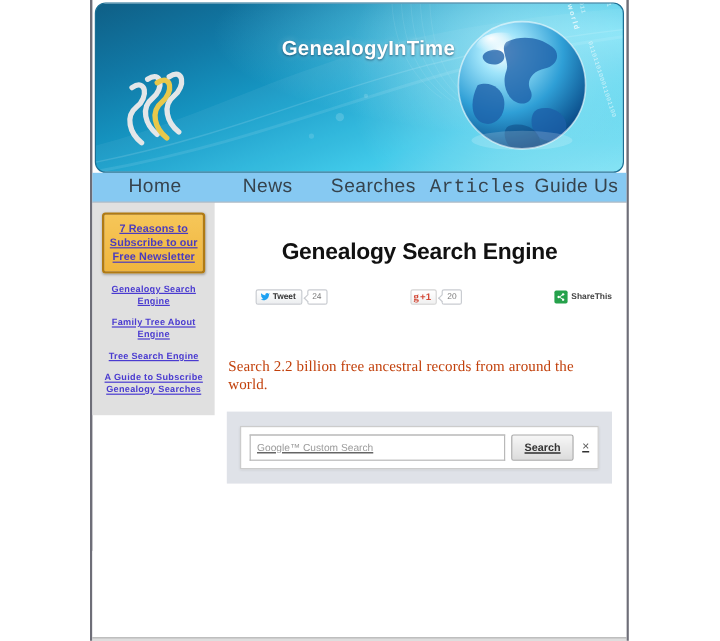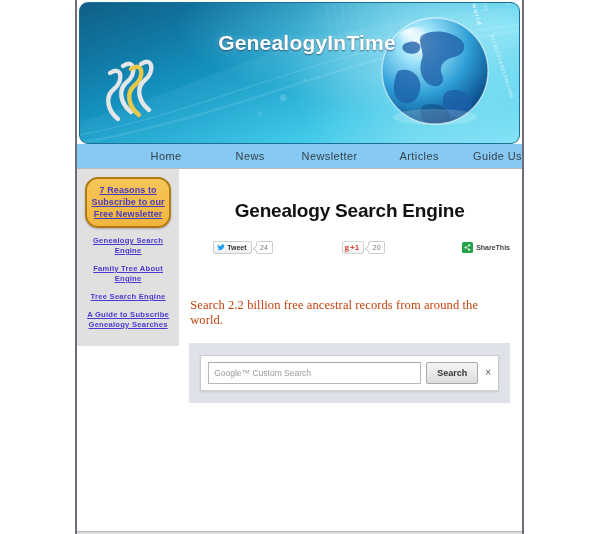--- a/index.html
+++ b/index.html
@@ -36,21 +36,21 @@
   .banner-swoosh {
     position: absolute; left: 0; top: 0; width: 100%; height: 100%;
     opacity: .55;
   }
   .banner-title {
     position: absolute;
     left: 112px; top: 28px;
     width: 230px;
     text-align: center;
     color: #ffffff;
-    font-size: 21px;
+    font-size: 17px;
     font-weight: bold;
     letter-spacing: .2px;
     text-shadow: 0 1px 2px rgba(0,40,70,.65), 0 0 6px rgba(255,255,255,.35);
     white-space: nowrap;
   }
   .logo-squiggle { position: absolute; left: 22px; top: 52px; }
   .globe { position: absolute; right: 26px; top: 6px; }
   .binary-text {
     position: absolute;
     font-family: "Liberation Mono", monospace;
@@ -76,48 +76,48 @@
   
   .nav {
     height: 25px;
     background: #86c9f2;
     display: flex;
     align-items: center;
     border-bottom: 1px solid #b9b9bf;
   }
   .nav-item {
     color: #36434d;
-    font-size: 11px;
+    font-size: 16px;
     letter-spacing: .4px;
     text-decoration: none;
-    text-align: right;
+    text-align: center;
     cursor: pointer;
     white-space: nowrap;
   }
   .nav-item.n1 { width: 108px; }
   .nav-item.n2 { width: 86px; }
   .nav-item.n3 { width: 96px; }
-  .nav-item.n4 { width: 84px; }
+  .nav-item.n4 { width: 84px; font-family: Liberation Mono, monospace; }
   .nav-item.n5 { width: 86px; }
 
   
   .body-wrap { display: flex; align-items: flex-start; }
 
   .sidebar {
     width: 108px;
     background: #e0e0e0;
     padding: 6px 4px 8px 4px;
     min-height: 163px;
   }
   .newsletter-box {
     margin: 2px 4px 8px 4px;
     background: #f5bf4d;
     background: linear-gradient(180deg, #f6c659 0%, #f0b63e 100%);
     border: 2px solid #b07a13;
-    border-radius: 13px;
+    border-radius: 3px;
     padding: 5px 2px 6px 2px;
     text-align: center;
     cursor: pointer;
     box-shadow: 0 1px 2px rgba(0,0,0,.25);
   }
   .newsletter-line {
     display: block;
     color: #4a3bbf;
     font-size: 9px;
     font-weight: bold;
@@ -232,20 +232,21 @@
     margin: 44px 0 0 1px;
     letter-spacing: .1px;
   }
 
   
   .search-panel {
     margin: 15px 0 0 0;
     background: #dfe2e8;
     padding: 12px 11px;
     height: 60px;
+    text-decoration: underline;
   }
   .search-inner {
     background: #ffffff;
     border: 1px solid #cccccc;
     box-shadow: 0 1px 2px rgba(0,0,0,.10);
     padding: 6px 7px;
     display: flex;
     align-items: center;
     height: 36px;
   }
@@ -361,21 +362,21 @@
     <div class="binary-text bt2">10011100110011</div>
     <div class="binary-text bt3">0110110100011001100</div>
     <div class="connecting">connecting world</div>
 
     <div class="banner-title">GenealogyInTime</div>
   </div>
 
   <div class="nav">
     <a class="nav-item n1">Home</a>
     <a class="nav-item n2">News</a>
-    <a class="nav-item n3">Newsletter</a>
+    <a class="nav-item n3">Searches</a>
     <a class="nav-item n4">Articles</a>
     <a class="nav-item n5">Guide Us</a>
   </div>
 
   <div class="body-wrap">
 
     <div class="sidebar">
       <div class="newsletter-box">
         <span class="newsletter-line">7 Reasons to</span>
         <span class="newsletter-line">Subscribe to our</span>

